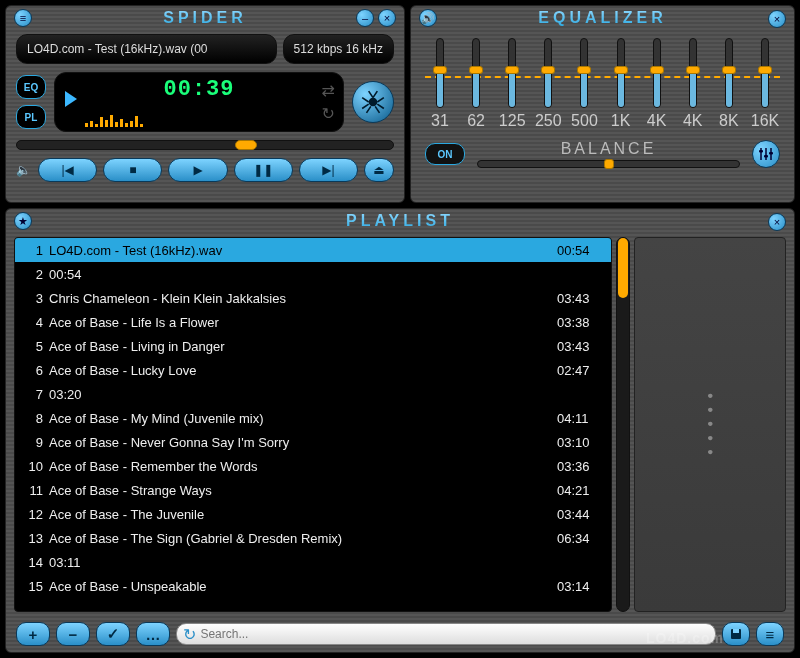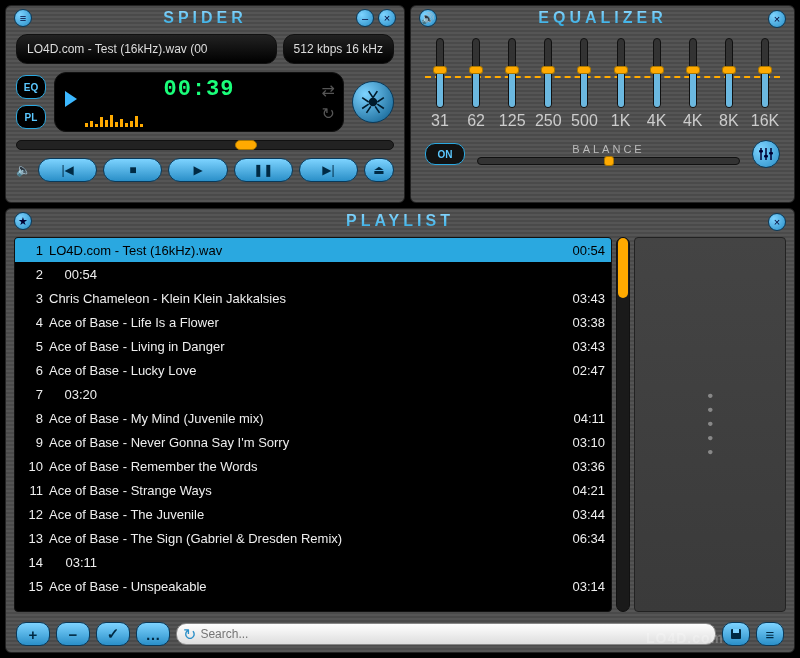--- a/index.html
+++ b/index.html
@@ -59,37 +59,37 @@
 .eq-dashed { position: absolute; top: 38px; left: 0; right: 0; border-top: 2px dashed #ffaa00; }
 .eq-band { display: flex; flex-direction: column; align-items: center; width: 30px; }
 .eq-track { width: 8px; height: 82px; background: #333; border: 1px solid #111; border-radius: 4px; position: relative; }
 .eq-fill { position: absolute; bottom: 0; width: 100%; background: #6bb8e0; border-radius: 0 0 4px 4px; }
 .eq-knob { position: absolute; left: -4px; width: 14px; height: 8px; background: #ffaa00; border: 1px solid #aa7700; border-radius: 3px; }
 .eq-label { font-size: 16px; color: #ccc; margin-top: 4px; }
 
 .eq-bottom { display: flex; align-items: center; gap: 12px; padding: 6px 14px; }
 .on-btn { width: 40px; height: 22px; border-radius: 10px; background: #111; border: 1px solid #2aa8e0; color: #5cc8ff; font-size: 10px; font-weight: bold; display: flex; align-items: center; justify-content: center; cursor: pointer; }
 .balance-wrap { flex: 1; text-align: center; }
-.balance-label { font-size: 11px; letter-spacing: 3px; color: #bbb; }
+.balance-label { font-size: 16px; letter-spacing: 3px; color: #bbb; }
 .balance-track { height: 8px; background: #333; border: 1px solid #111; border-radius: 4px; position: relative; margin-top: 2px; }
 .balance-knob { position: absolute; left: 50%; transform: translateX(-50%); top: -2px; width: 10px; height: 10px; background: #ffaa00; border: 1px solid #aa7700; border-radius: 3px; }
 .eq-set-btn { width: 28px; height: 28px; border-radius: 50%; background: radial-gradient(circle at 30% 30%, #7dd3ff, #2a8fc8); border: 1px solid #0a3a5a; display: flex; align-items: center; justify-content: center; cursor: pointer; color: #003; }
 
 
 #playlist { left: 5px; top: 208px; width: 790px; height: 445px; display: flex; flex-direction: column; }
 #playlist .titlebar .left-ico { position: absolute; left: 8px; }
 #playlist .titlebar .right-icos { position: absolute; right: 8px; }
 
 .pl-body { flex: 1; margin: 4px 8px; display: flex; gap: 4px; overflow: hidden; }
 .pl-list { flex: 1; background: #000; border: 1px solid #111; border-radius: 4px; overflow: hidden; }
 .pl-row { display: flex; align-items: center; height: 24px; font-size: 13px; color: #eee; padding: 0 6px; }
 .pl-row.selected { background: #2aa8e0; color: #000; }
 .pl-num { width: 22px; text-align: right; margin-right: 6px; }
 .pl-title { flex: 1; white-space: nowrap; overflow: hidden; }
-.pl-dur { width: 48px; text-align: right; }
+.pl-dur { width: 48px; text-align: left; }
 
 .pl-scroll { width: 14px; background: #1a1a1a; border: 1px solid #111; border-radius: 7px; position: relative; }
 .pl-thumb { position: absolute; top: 0; left: 1px; width: 10px; height: 60px; background: #ffaa00; border-radius: 5px; }
 
 .pl-side { width: 152px; background: linear-gradient(#444,#3a3a3a); border: 1px solid #222; border-radius: 4px; display: flex; align-items: center; justify-content: center; color: #888; }
 .pl-dots { writing-mode: vertical-rl; letter-spacing: 2px; }
 
 .pl-toolbar { display: flex; align-items: center; gap: 6px; padding: 6px 10px; }
 .tb-btn { width: 34px; height: 24px; border-radius: 10px; background: linear-gradient(#7dd3ff,#2a8fc8); border: 1px solid #0a3a5a; display: flex; align-items: center; justify-content: center; font-size: 15px; font-weight: bold; color: #002a44; cursor: pointer; }
 .search-wrap { flex: 1; display: flex; align-items: center; background: linear-gradient(#fff,#ddd); border: 1px solid #888; border-radius: 10px; height: 22px; padding: 0 6px; gap: 4px; }

